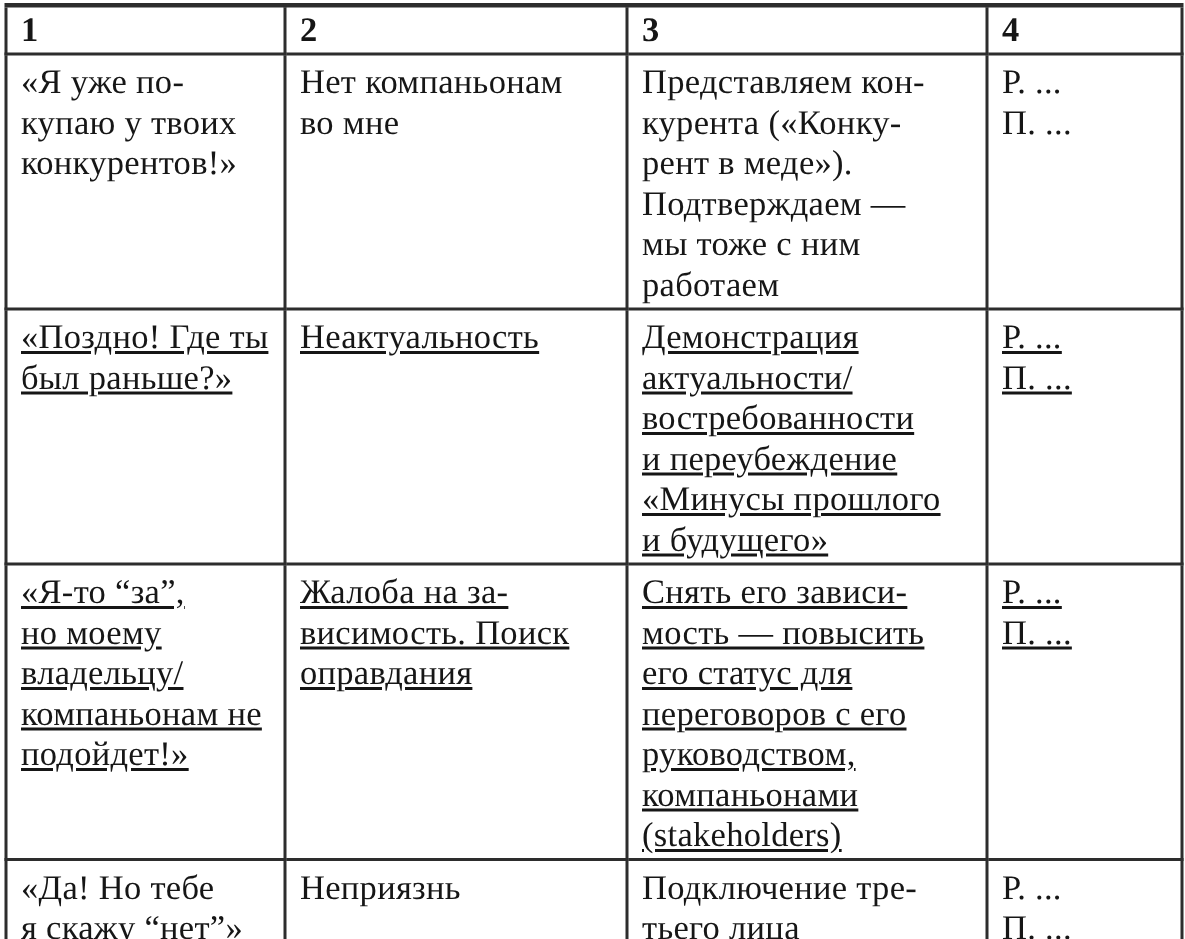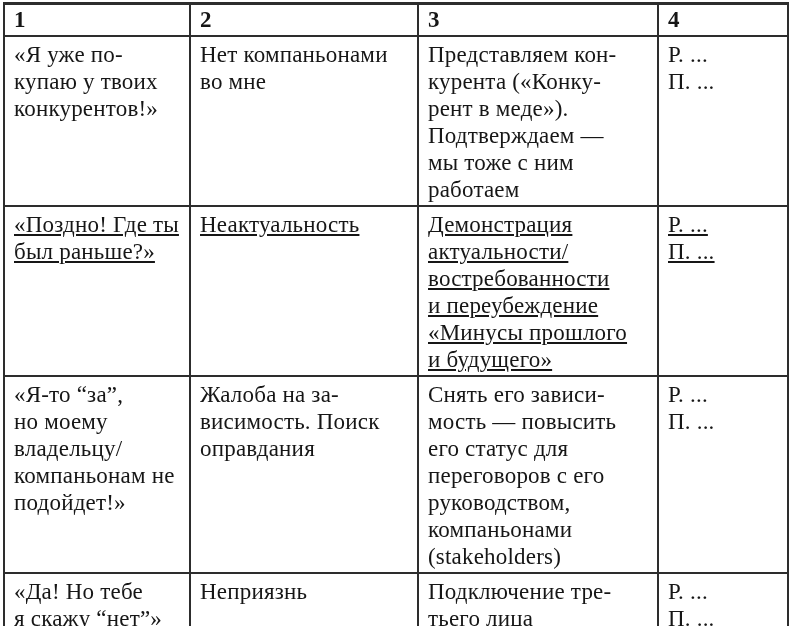--- a/index.html
+++ b/index.html
@@ -42,21 +42,21 @@
     overflow: hidden;
   }
   th {
     font-weight: bold;
     height: 25px;
     padding-top: 1px;
     line-height: 27px;
   }
   tr.row-1 td { height: 159px; }
   tr.row-2 td { height: 159px; text-decoration: underline; }
-  tr.row-3 td { height: 182px; }
+  tr.row-3 td { height: 182px; text-decoration: underline; }
   tr.row-4 td { height: 55px; }
 </style>
 </head>
 <body>
 
 <table class="book-table">
   <colgroup>
     <col class="c1">
       <col class="c2">
       <col class="c3">
@@ -68,21 +68,21 @@
       <th>2</th>
       <th>3</th>
       <th>4</th>
     </tr>
   </thead>
   <tbody>
     <tr class="row-1">
       <td>«Я уже по-
 купаю у твоих
 конкурентов!»</td>
-      <td>Нет компаньонами
+      <td>Нет компаньонам
 во мне</td>
       <td>Представляем кон-
 курента («Конку-
 рент в меде»).
 Подтверждаем —
 мы тоже с ним
 работаем</td>
       <td>Р. ...
 П. ...</td>
     </tr>

